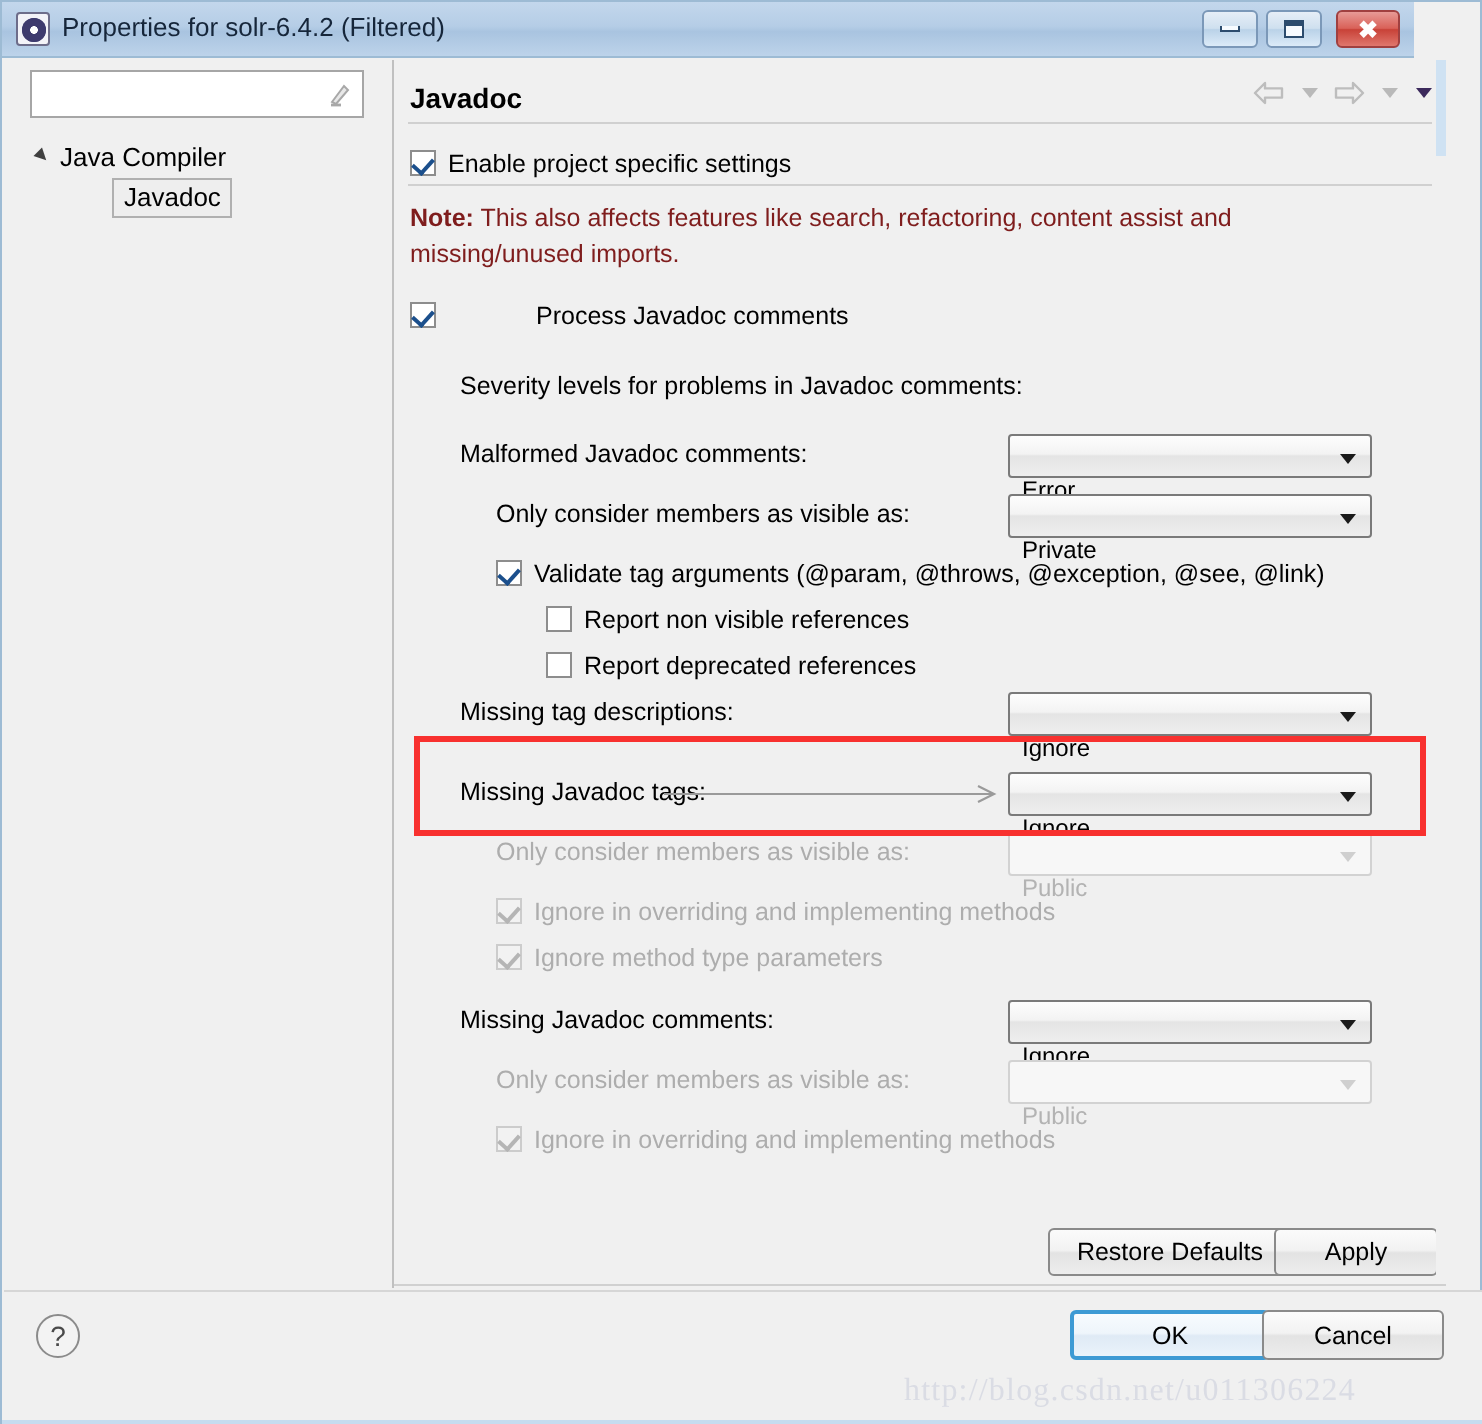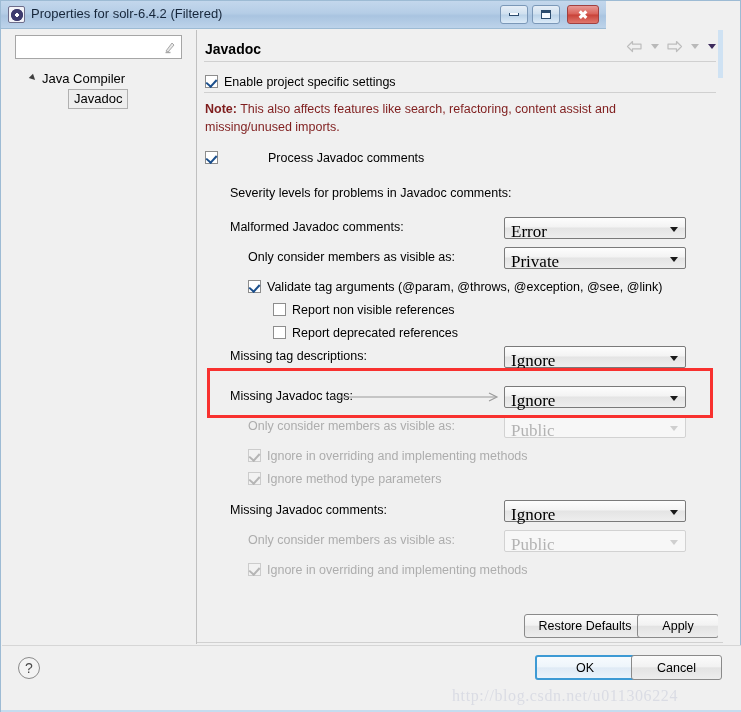--- a/index.html
+++ b/index.html
@@ -16,21 +16,21 @@
     left: 0; top: 0;
     width: 741px; height: 712px;
     background: #f0f0f0;
     border: 1px solid #9dbbd4;
   }
 
   
   #titlebar {
     position: absolute;
     left: 0; top: 0;
-    width: 605px; height: 28px;
+    width: 706px; height: 28px;
     background: linear-gradient(to bottom, #c3d7ec 0%, #b5cde6 45%, #a9c4e0 55%, #bdd3ea 100%);
     border-bottom: 1px solid #9dbbd4;
   }
   #title-icon {
     position: absolute; left: 7px; top: 5px;
     width: 17px; height: 17px;
     border-radius: 2px;
     background: #f3f3f8;
     border: 1px solid #6d6d8a;
     display: flex; align-items: center; justify-content: center;
@@ -85,21 +85,21 @@
     font-family: "Liberation Sans", sans-serif;
     font-size: 12px; color: #000;
     padding: 0;
   }
   #filter-clear {
     position: absolute; right: 4px; top: 4px;
     width: 15px; height: 15px;
   }
   #filter-clear svg { display: block; }
 
-  #tree { position: absolute; left: 26px; top: 38px; width: 175px; }
+  #tree { position: absolute; left: 14px; top: 38px; width: 175px; }
   .tree-row { position: relative; height: 20px; display: flex; align-items: center; }
   .tree-arrow {
     width: 12px; height: 12px;
     display: inline-block; position: relative;
     margin-right: 2px;
   }
   .tree-arrow::after {
     content: ""; position: absolute; left: 2px; top: 3px;
     border-left: 6px solid #3f3f3f;
     border-top: 3px solid transparent;
@@ -196,22 +196,22 @@
   .chk.dis.on::after { border-color: #b5b5b5; }
 
   .combo {
     position: absolute; top: 0px;
     left: 307px; width: 182px; height: 22px;
     border: 1px solid #7a7a7a;
     border-radius: 2px;
     background: linear-gradient(to bottom, #fdfdfd 0%, #f3f3f3 45%, #e4e4e4 50%, #eeeeee 100%);
   }
   .combo .val {
-    position: absolute; left: 6px; top: 4px;
-    font-size: 17px; color: #000; font-family: Liberation Serif, serif;
+    position: absolute; left: 6px; top: 20px;
+    font-size: 12px; color: #000;
   }
   .combo .arrow {
     position: absolute; right: 7px; top: 9px;
     width: 0; height: 0;
     border-left: 4px solid transparent;
     border-right: 4px solid transparent;
     border-top: 5px solid #1a1a1a;
   }
   .combo.dis {
     border-color: #d2d2d2;

